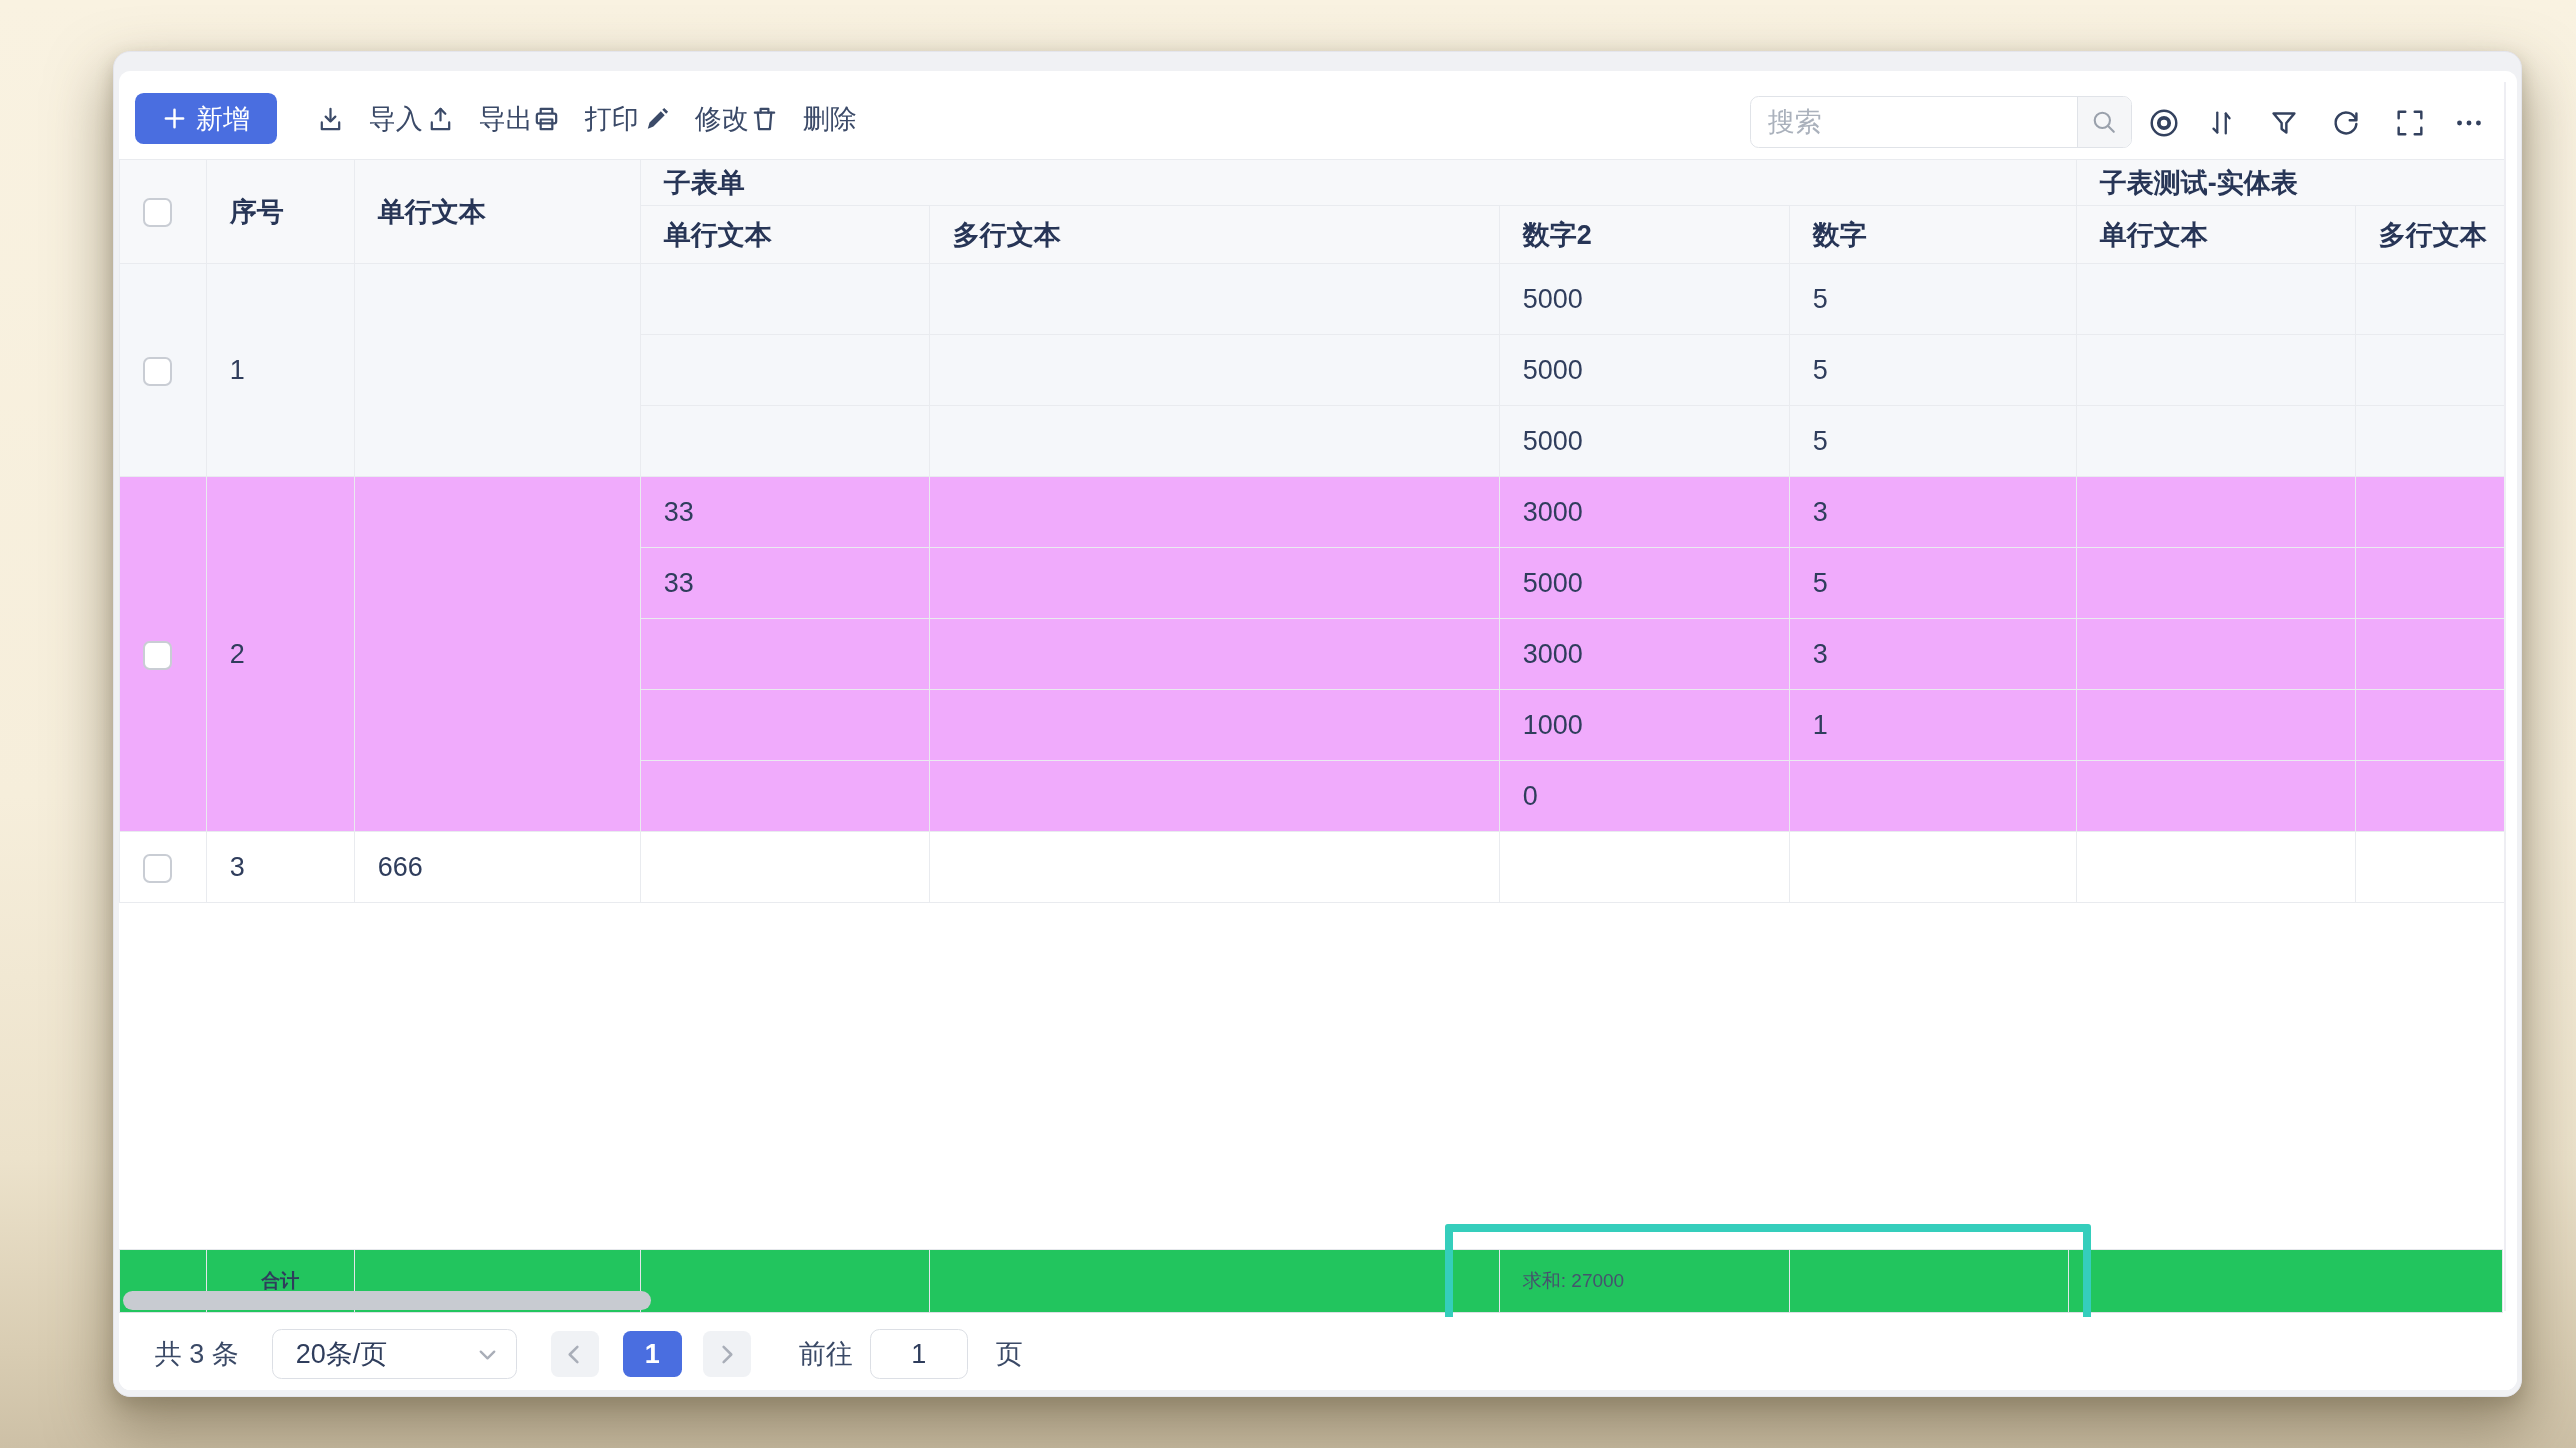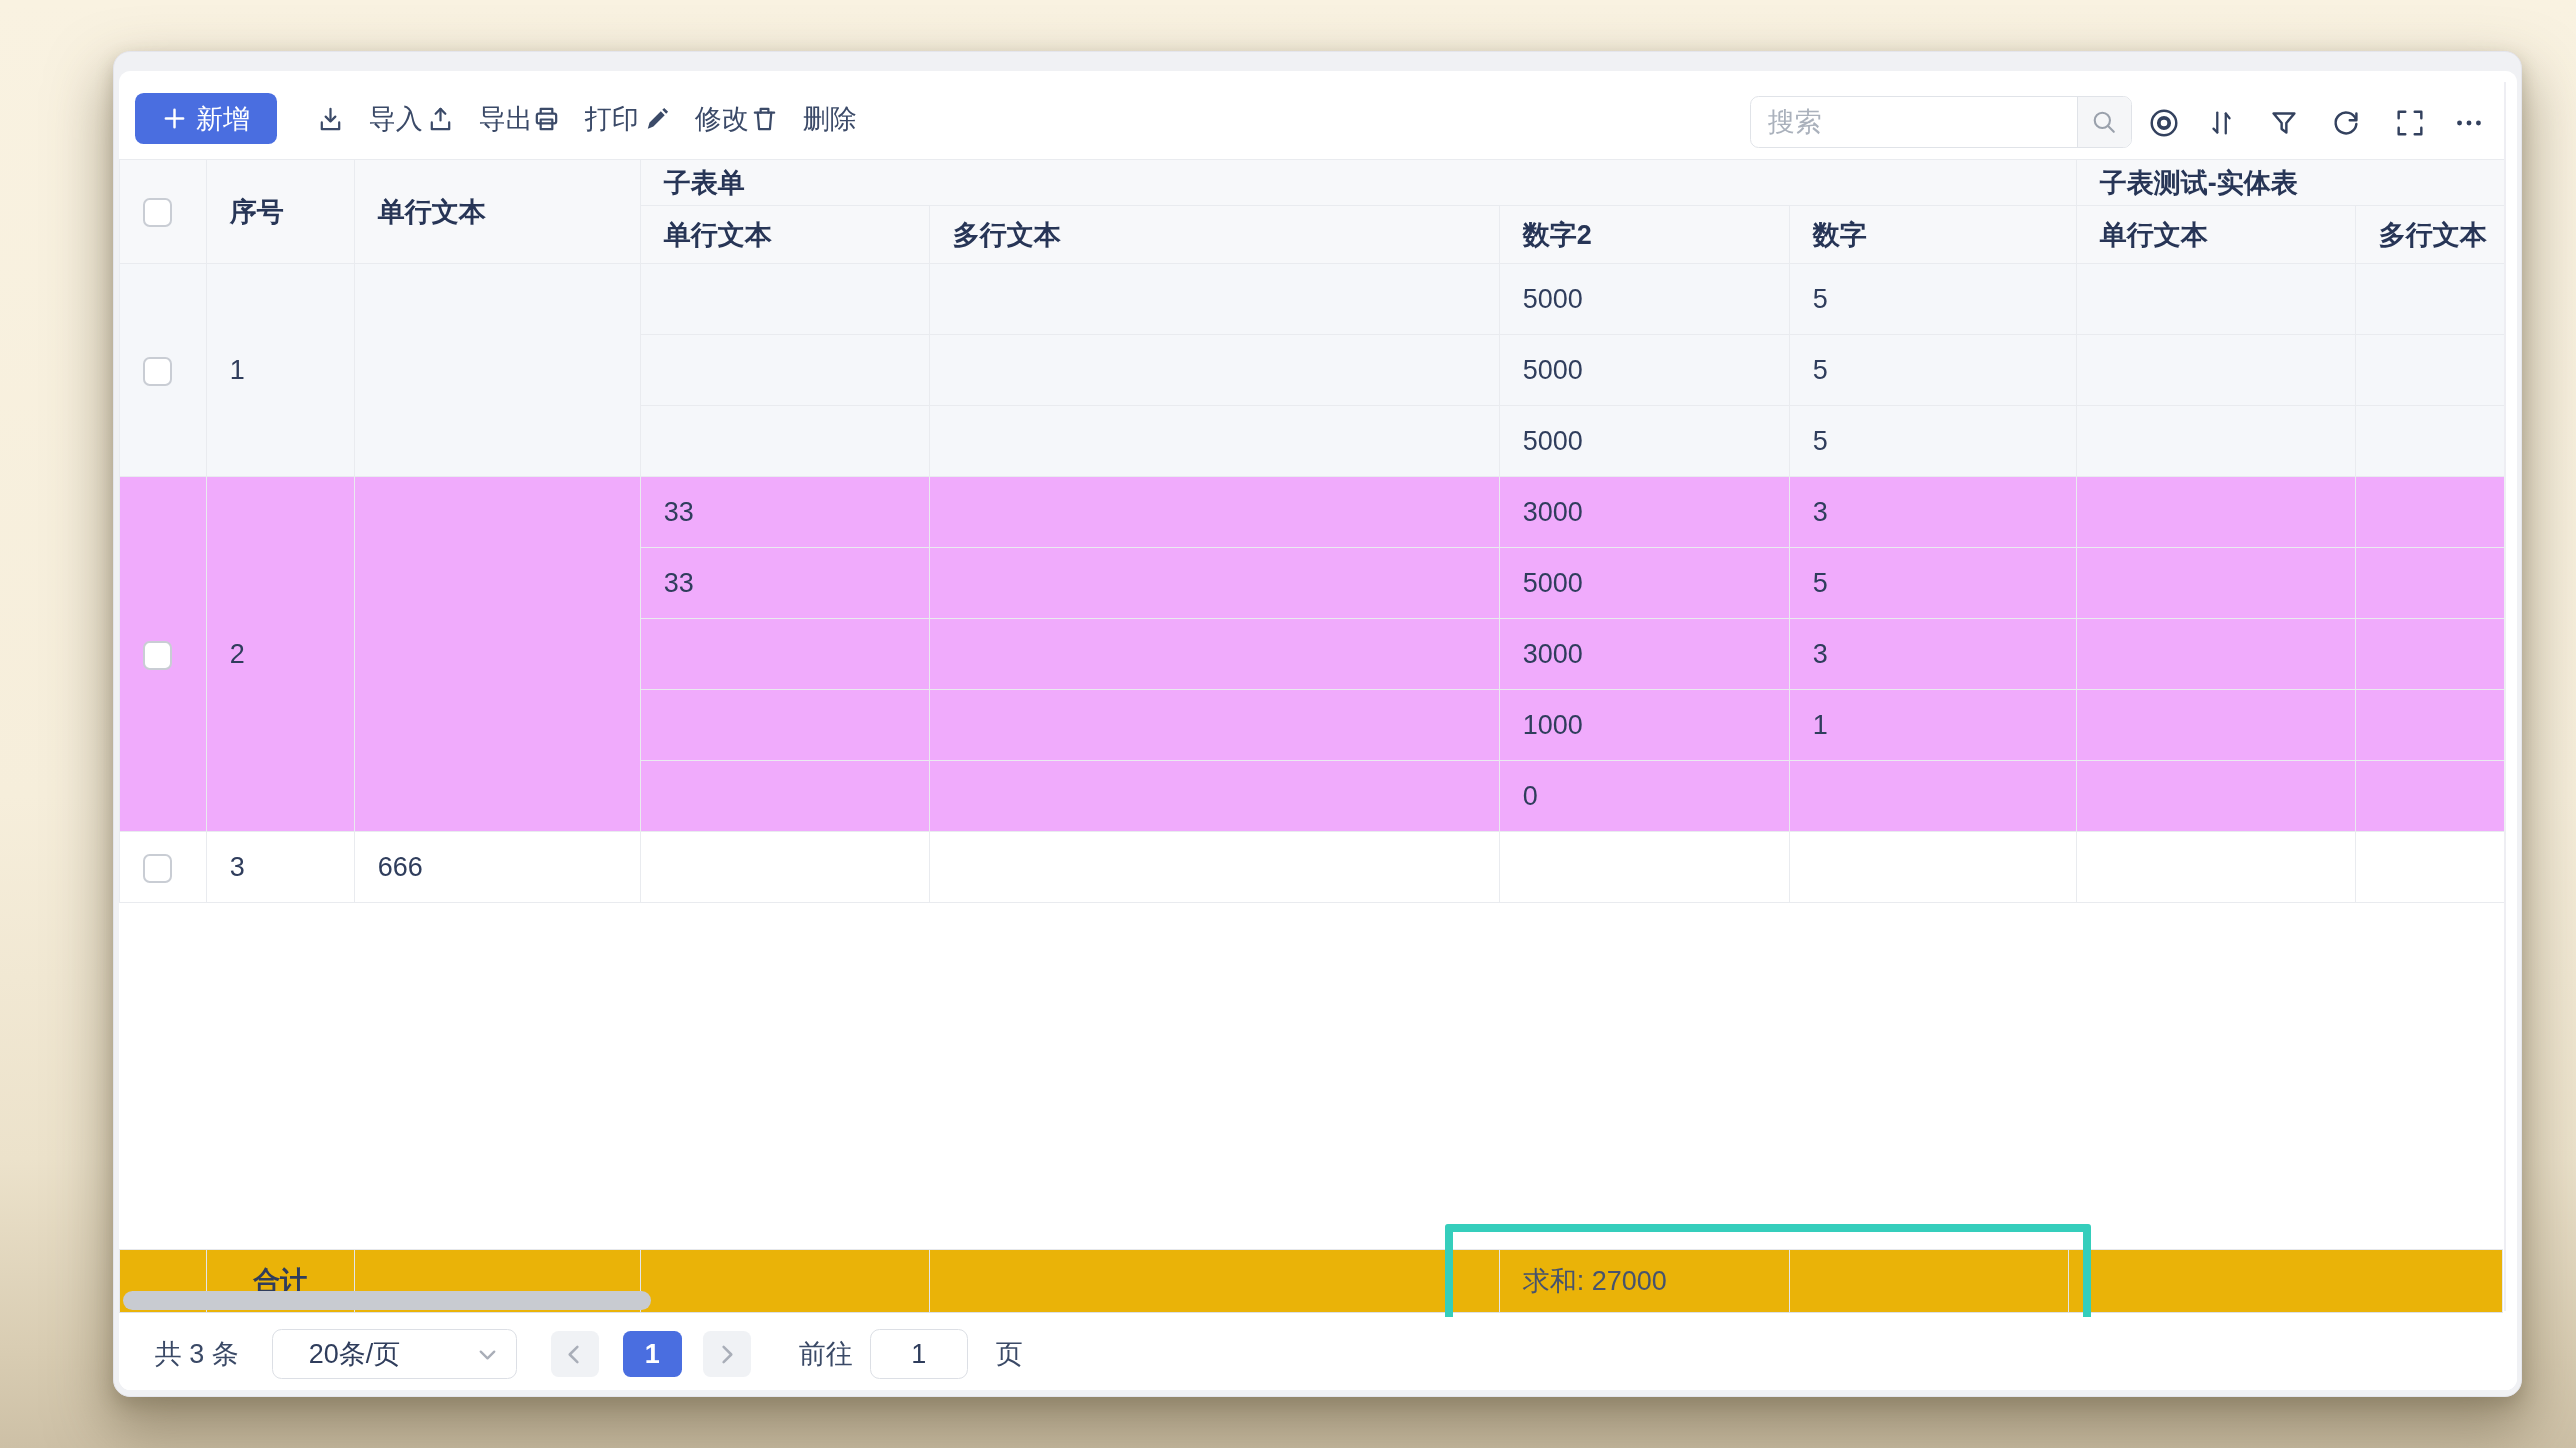--- a/index.html
+++ b/index.html
@@ -38,40 +38,40 @@
   .grid thead th{background:#f7f8fa;color:#273556;font-weight:600;}
   .grid thead tr.h1{height:46px;}
   .grid thead tr.h2{height:58px;}
   .grid tbody tr{height:71px;}
   .cell-center{text-align:center;padding:0;}
   .g1{background:#f5f7fa;} .g2{background:#f0abfc;} .g3{background:#ffffff;}
   .checkbox{display:inline-block;width:29px;height:29px;border:2.9px solid #c9cdd4;border-radius:6.7px;
     background:#fff;vertical-align:middle;cursor:pointer;box-sizing:border-box;}
 
   
-  .summary{position:absolute;left:0;top:1178px;width:2384px;height:64px;background:#eab308;
+  .summary{position:absolute;left:0;top:1178px;width:2384px;height:64px;background:#22c55e;
     border-top:1.9px solid #e6e8ec;border-bottom:1.9px solid #dde0e5;border-left:1.9px solid #e6e8ec;
-    border-right:1.9px solid #e6e8ec;display:flex;box-sizing:border-box;font-size:27px;color:#46536e;}
+    border-right:1.9px solid #e6e8ec;display:flex;box-sizing:border-box;font-size:19px;color:#46536e;}
   .summary .scell{height:100%;border-right:1.9px solid #e3e6ea;display:flex;align-items:center;
     padding-left:23px;box-sizing:border-box;font-weight:400;}
   .summary .scell:last-child{border-right:none;}
   .summary .s-label{justify-content:center;padding-left:0;color:#2f3d5c;font-weight:700;}
 
   .teal-box{position:absolute;left:1326px;top:1153px;width:630px;height:99px;
     border:8.6px solid #35cebc;border-radius:2.9px;pointer-events:none;}
   .hthumb{position:absolute;left:3.8px;top:1220px;width:528px;height:19px;background:#c8cbd1;
     border-radius:9.5px;cursor:pointer;}
   .vgutter{position:absolute;left:2385px;top:11.4px;width:1.9px;height:1229px;background:#eeeef3;}
 
   
   .footer{position:absolute;left:0;top:1246px;width:2398px;height:73px;background:#fff;}
   .f-abs{position:absolute;display:flex;align-items:center;font-size:27px;color:#3a4966;}
   .f-total{left:36px;top:0;height:73px;}
   .pagesize{left:153px;top:12.4px;width:245px;height:50px;border:1.9px solid #dcdfe5;border-radius:9.5px;
-    box-sizing:border-box;padding-left:36px;cursor:pointer;color:#2f3d5c;justify-content:space-between;}
+    box-sizing:border-box;padding-left:23px;cursor:pointer;color:#2f3d5c;justify-content:space-between;}
   .pagesize svg{margin-right:15.3px;}
   .pg-btn{top:14.3px;width:48px;height:46px;background:#f0f2f5;border-radius:7.6px;justify-content:center;
     cursor:pointer;}
   .pg-prev{left:432px;} .pg-next{left:584px;}
   .pg-cur{left:504px;top:14.3px;width:59px;height:46px;background:#4a6ee0;border-radius:7.6px;
     color:#fff;justify-content:center;cursor:pointer;font-weight:600;}
   .f-goto-label{left:680px;top:0;height:73px;}
   .goto-input{left:751px;top:12.4px;width:98px;height:50px;}
   .goto-input input{width:100%;height:100%;border:1.9px solid #dcdfe5;border-radius:9.5px;text-align:center;
     font-size:27px;color:#2f3d5c;outline:none;box-sizing:border-box;font-family:inherit;}

